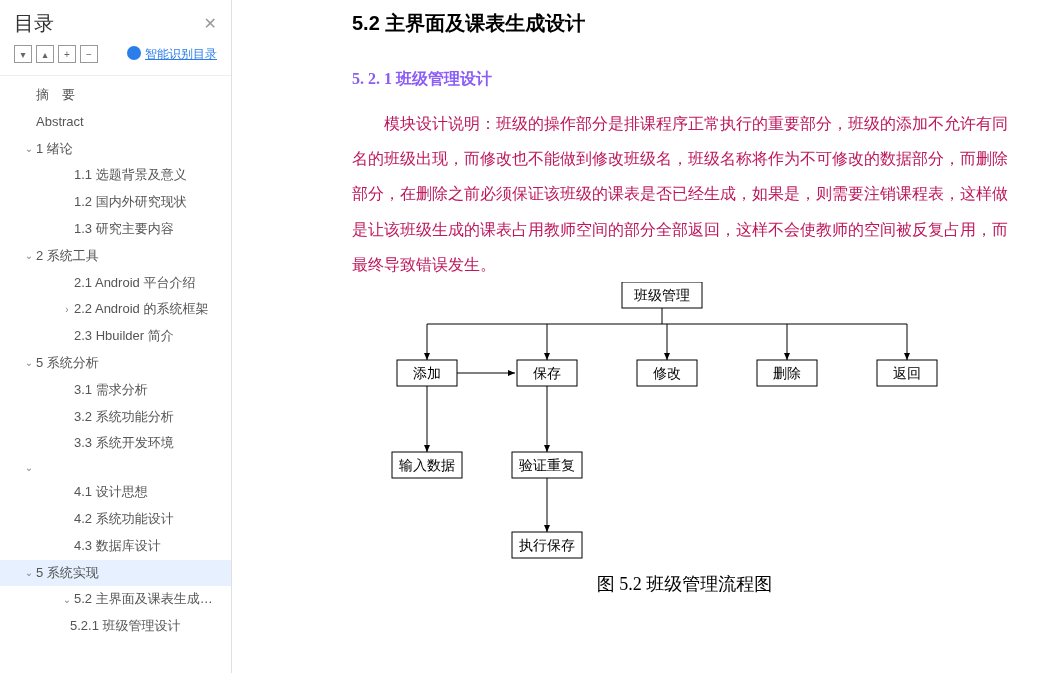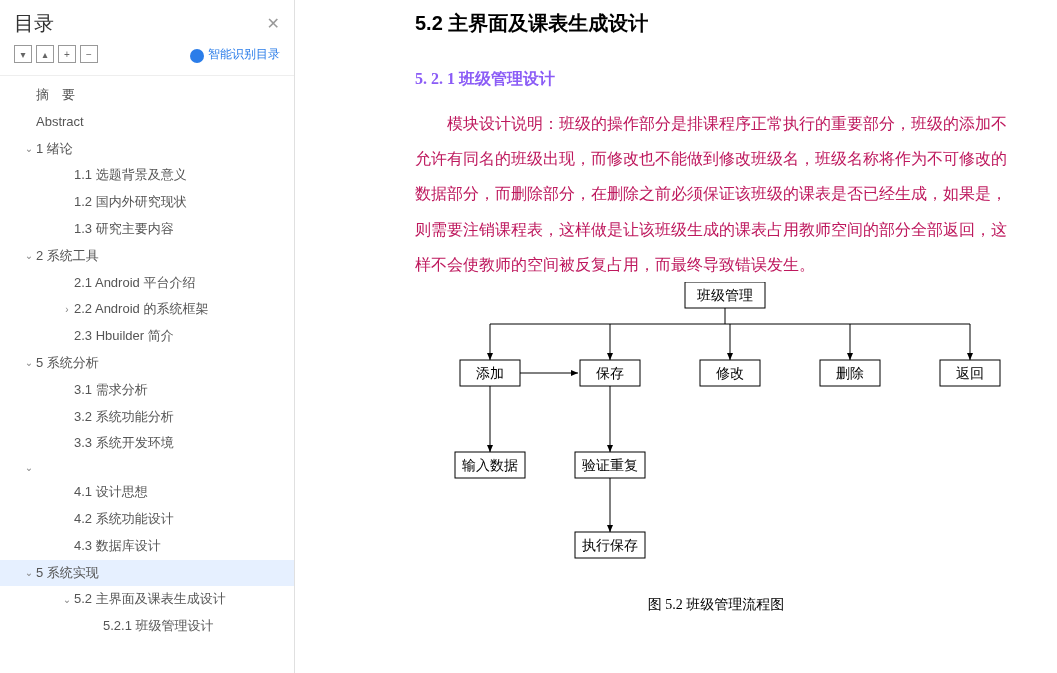--- a/index.html
+++ b/index.html
@@ -1,44 +1,44 @@
 <!DOCTYPE html>
 <html><head>
 <meta charset="utf-8">
 <style>
 * { box-sizing: border-box; margin: 0; padding: 0; }
 body { font-family: "Microsoft YaHei", "SimSun", sans-serif; background: #fff; display: flex; height: 673px; width: 1057px; overflow: hidden; }
-.sidebar { width: 295px; border-right: 1px solid #e0e0e0; display: flex; flex-direction: column; background: #fff; }
+.sidebar { width: 232px; border-right: 1px solid #e0e0e0; display: flex; flex-direction: column; background: #fff; }
 .sidebar-header { padding: 10px 14px 6px; }
 .sidebar-title-row { display: flex; justify-content: space-between; align-items: center; }
 .sidebar-title { font-size: 20px; color: #333; font-weight: 400; }
 .close-x { color: #999; font-size: 16px; cursor: pointer; }
 .toolbar-row { display: flex; justify-content: space-between; align-items: center; margin-top: 8px; gap: 4px; }
 .toolbar-icons { display: flex; gap: 4px; }
 .tool-btn { width: 18px; height: 18px; border: 1px solid #999; display: flex; align-items: center; justify-content: center; font-size: 10px; color: #666; background: #fff; cursor: pointer; }
-.smart-link { display: flex; align-items: flex-end; gap: 4px; font-size: 12px; color: #2b7de9; cursor: pointer; }
+.smart-link { display: flex; align-items: flex-start; gap: 4px; font-size: 12px; color: #2b7de9; cursor: pointer; text-decoration: underline; }
 .smart-dot { width: 14px; height: 14px; border-radius: 50%; background: #2b7de9; display: inline-block; }
 .toc-container { flex: 1; overflow-y: auto; padding: 6px 0; border-top: 1px solid #eee; margin-top: 6px; }
 .toc-item { display: flex; align-items: center; padding: 3px 10px 3px 6px; font-size: 13px; color: #555; cursor: pointer; line-height: 1.6; }
 .toc-item.selected { background: #e6f0ff; }
 .toc-caret { width: 14px; display: inline-flex; justify-content: center; color: #888; font-size: 10px; }
 .toc-caret.placeholder { visibility: hidden; }
 .toc-label { flex: 1; white-space: nowrap; overflow: hidden; text-overflow: ellipsis; }
 .lvl0 .toc-label { margin-left: 8px; }
 .lvl0 { padding-left: 14px; }
 .lvl1 { padding-left: 22px; }
 .lvl2 { padding-left: 60px; }
-.lvl3 { padding-left: 89px; align-items: flex-end; }
+.lvl3 { padding-left: 56px; align-items: flex-end; }
 
 .content { flex: 1; overflow-y: auto; padding: 10px 40px 20px 120px; }
 .h2 { font-size: 20px; font-weight: bold; color: #000; margin-bottom: 32px; }
 .h3 { font-size: 16px; font-weight: bold; color: #8b5cf6; margin: 0 0 16px 0; font-family: "SimSun", serif; }
 .para { font-size: 16px; color: #be185d; line-height: 2.2; text-indent: 2em; font-family: Liberation Sans, sans-serif; }
 .diagram-wrap { position: relative; width: 580px; height: 290px; margin-left: 10px; }
-.caption { text-align: center; font-size: 14px; margin-top: 24px; font-family: "SimSun", serif; }
+.caption { text-align: center; font-size: 18px; margin-top: 0; font-family: "SimSun", serif; }
 svg.flow { position: absolute; top: 0; left: 0; }
 svg text { font-size: 14px; font-family: "SimSun", serif; fill: #000; }
 svg rect.box { fill: #fff; stroke: #000; stroke-width: 1; }
 svg line, svg path.connector { stroke: #000; stroke-width: 1; fill: none; }
 </style>
 </head>
 <body>
 
 <div class="sidebar">
   <div class="sidebar-header">

